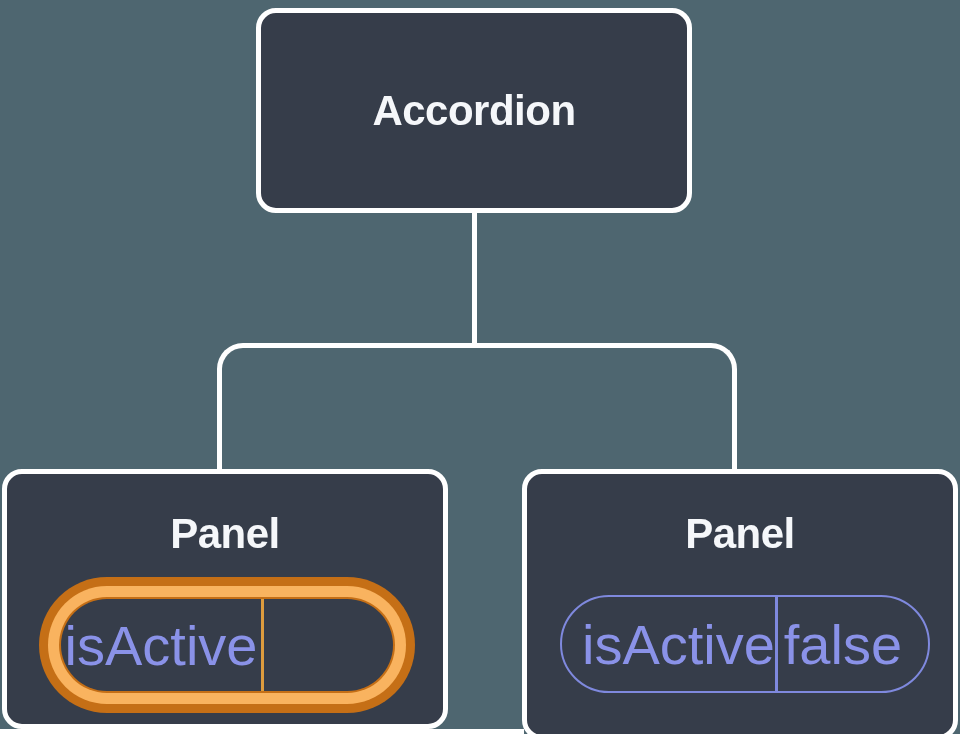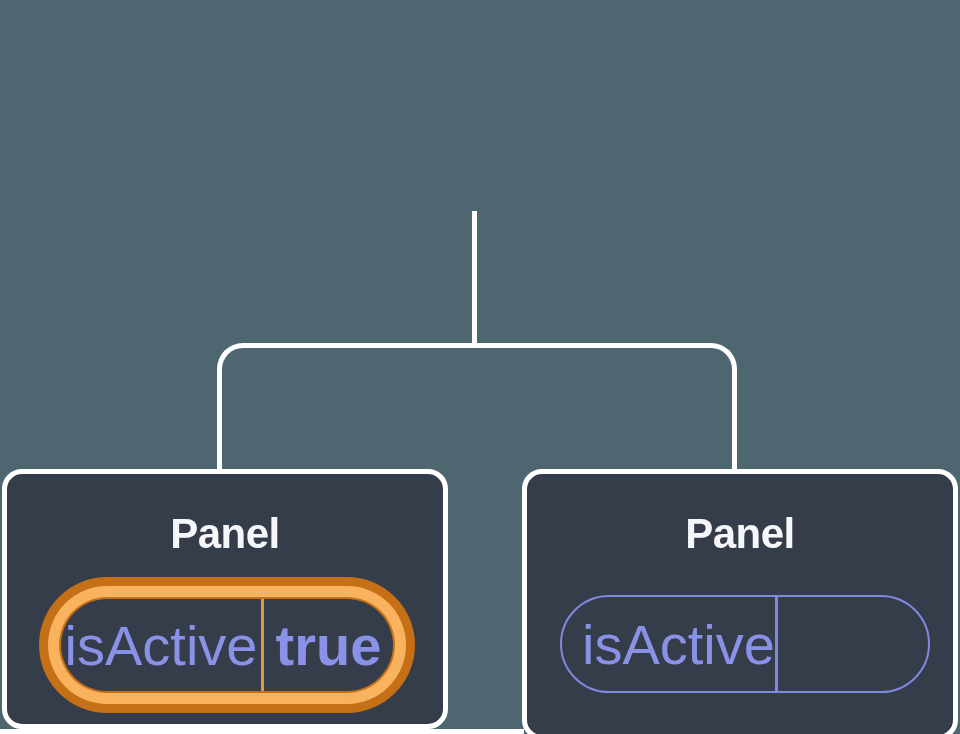--- a/index.html
+++ b/index.html
@@ -64,45 +64,48 @@
   .bottom-strip{position:absolute;left:0;top:729px;width:524px;height:5px;background:var(--strip);}
 </style>
 </head>
 <body>
 
 <div class="stage">
 
   <div class="stem"></div>
   <div class="bracket"></div>
 
+  <div class="node root-node">
+    <span class="node-title">Accordion</span>
+  </div>
 
   <div class="node panel-node-left">
     <div class="node-title panel-title">Panel</div>
     <div class="ring-outer">
       <div class="ring-gold">
         <div class="ring-thin">
           <div class="pill-core">
             <div class="seg seg-name">
               <span class="pill-text">isActive</span>
             </div>
             <div class="divider-gold"></div>
-            <div class="seg seg-value">
-              <span class="pill-text value-bold">true</span>
-            </div>
           </div>
         </div>
       </div>
     </div>
 
   </div>
 
   <div class="node panel-node-right">
     <div class="node-title panel-title">Panel</div>
     <div class="pill-plain">
       <div class="seg seg-name">
         <span class="pill-text">isActive</span>
       </div>
       <div class="divider-purple"></div>
+      <div class="seg seg-value">
+        <span class="pill-text">false</span>
+      </div>
     </div>
   </div>
 
   <div class="bottom-strip"></div>
 </div>
 
 </body></html>

